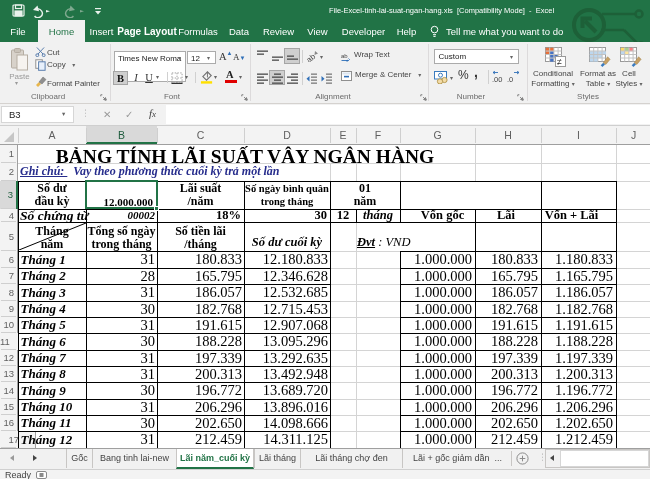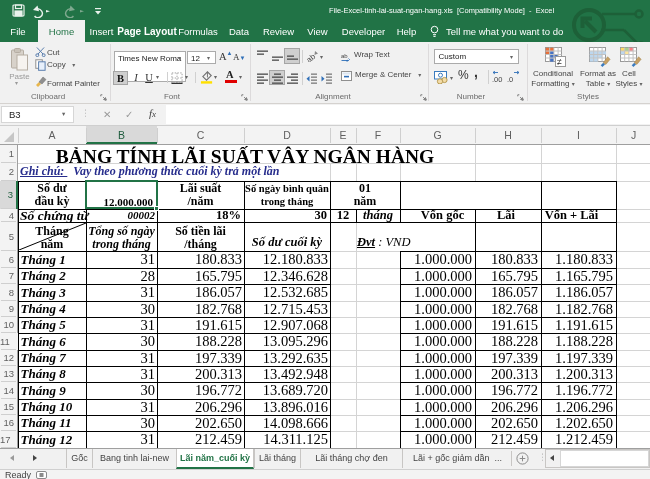--- a/index.html
+++ b/index.html
@@ -383,21 +383,21 @@
 <div class="abs" style="left:0px;top:350px;width:18px;height:16px;border-right:1px solid #9f9f9f;background:#f3f3f3;box-sizing:border-box;color:#5f5f5f;font-size:9.5px;text-align:right;padding-right:3px;line-height:16px;">12</div>
 <div class="abs" style="left:1px;top:365px;width:15px;height:1px;background:#cfcfcf;"></div>
 <div class="abs" style="left:0px;top:366px;width:18px;height:16px;border-right:1px solid #9f9f9f;background:#f3f3f3;box-sizing:border-box;color:#5f5f5f;font-size:9.5px;text-align:right;padding-right:3px;line-height:16px;">13</div>
 <div class="abs" style="left:1px;top:381px;width:15px;height:1px;background:#cfcfcf;"></div>
 <div class="abs" style="left:0px;top:382px;width:18px;height:17px;border-right:1px solid #9f9f9f;background:#f3f3f3;box-sizing:border-box;color:#5f5f5f;font-size:9.5px;text-align:right;padding-right:3px;line-height:17px;">14</div>
 <div class="abs" style="left:1px;top:398px;width:15px;height:1px;background:#cfcfcf;"></div>
 <div class="abs" style="left:0px;top:399px;width:18px;height:16px;border-right:1px solid #9f9f9f;background:#f3f3f3;box-sizing:border-box;color:#5f5f5f;font-size:9.5px;text-align:right;padding-right:3px;line-height:16px;">15</div>
 <div class="abs" style="left:1px;top:414px;width:15px;height:1px;background:#cfcfcf;"></div>
 <div class="abs" style="left:0px;top:415px;width:18px;height:16px;border-right:1px solid #9f9f9f;background:#f3f3f3;box-sizing:border-box;color:#5f5f5f;font-size:9.5px;text-align:right;padding-right:3px;line-height:16px;">16</div>
 <div class="abs" style="left:1px;top:430px;width:15px;height:1px;background:#cfcfcf;"></div>
-<div class="abs" style="left:0px;top:431px;width:18px;height:17px;border-right:1px solid #9f9f9f;background:#f3f3f3;box-sizing:border-box;color:#5f5f5f;font-size:9.5px;text-align:right;padding-right:16px;line-height:17px;">17</div>
+<div class="abs" style="left:0px;top:431px;width:36px;height:17px;border-right:1px solid #9f9f9f;background:#f3f3f3;box-sizing:border-box;color:#5f5f5f;font-size:9.5px;text-align:right;padding-right:16px;line-height:17px;">17</div>
 <div class="abs" style="left:1px;top:447px;width:15px;height:1px;background:#cfcfcf;"></div>
 <div class="gl" style="left:18px;top:163px;width:632px;height:1px;"></div>
 <div class="gl" style="left:616px;top:181px;width:34px;height:1px;"></div>
 <div class="gl" style="left:616px;top:209px;width:34px;height:1px;"></div>
 <div class="gl" style="left:616px;top:222px;width:34px;height:1px;"></div>
 <div class="gl" style="left:616px;top:251px;width:34px;height:1px;"></div>
 <div class="gl" style="left:330px;top:251px;width:70px;height:1px;"></div>
 <div class="gl" style="left:356px;top:222px;width:1px;height:29px;"></div>
 <div class="gl" style="left:330px;top:268px;width:70px;height:1px;"></div>
 <div class="gl" style="left:616px;top:268px;width:34px;height:1px;"></div>
@@ -493,21 +493,21 @@
 <div class="rl hl num" style="left:244px;top:209px;width:83px;line-height:13px;font-size:12.5px;">30</div>
 <div class="rl hl ctr" style="left:330px;top:209px;width:26px;line-height:13px;font-size:12.5px;">12</div>
 <div class="rl hl it ctr" style="left:356px;top:209px;width:44px;line-height:13px;font-size:12.5px;">tháng</div>
 <div class="rl hl ctr" style="left:405px;top:209px;width:75px;line-height:13px;font-size:12.5px;">Vốn gốc</div>
 <div class="rl hl ctr" style="left:473px;top:209px;width:66px;line-height:13px;font-size:12.5px;">Lãi</div>
 <div class="rl hl ctr" style="left:534px;top:209px;width:75px;line-height:13px;font-size:12.5px;">Vốn + Lãi</div>
 <svg class="abs" style="left:19px;top:223px;" width="67" height="27" viewBox="0 0 67 27">
       <line x1="0" y1="27" x2="67" y2="0" stroke="#000" stroke-width="1"></line>
     </svg>
 <div class="rl hl ctr" style="left:18px;top:225px;width:68px;font-size:12px;line-height:13px;">Tháng<br>năm</div>
-<div class="rl hl ctr" style="left:86px;top:225px;width:71px;font-size:12px;line-height:13px;font-style:italic;">Tổng số ngày<br>trong tháng</div>
+<div class="rl hl ctr" style="left:86px;top:225px;width:71px;font-size:12px;line-height:13px;">Tổng số ngày<br>trong tháng</div>
 <div class="rl hl ctr" style="left:157px;top:225px;width:87px;font-size:12px;line-height:13px;">Số tiền lãi<br>/tháng</div>
 <div class="rl hl it ctr" style="left:244px;top:235px;width:86px;font-size:12.5px;">Số dư cuối kỳ</div>
 <div class="rl it" style="left:357px;top:235px;font-size:12.5px;"><span class="hl" style="text-decoration:underline;">Đvt</span> : VND</div>
 <div class="rl hl it" style="left:20.5px;top:251px;line-height:17px;font-size:13px;">Tháng 1</div>
 <div class="rl num" style="left:86px;top:251px;width:69px;line-height:17px;">31</div>
 <div class="rl num" style="left:157px;top:251px;width:85px;line-height:17px;">180.833</div>
 <div class="rl num" style="left:244px;top:251px;width:84px;line-height:17px;">12.180.833</div>
 <div class="rl num" style="left:400px;top:251px;width:72px;line-height:17px;">1.000.000</div>
 <div class="rl num" style="left:475px;top:251px;width:63px;line-height:17px;">180.833</div>
 <div class="rl num" style="left:541px;top:251px;width:72px;line-height:17px;">1.180.833</div>

